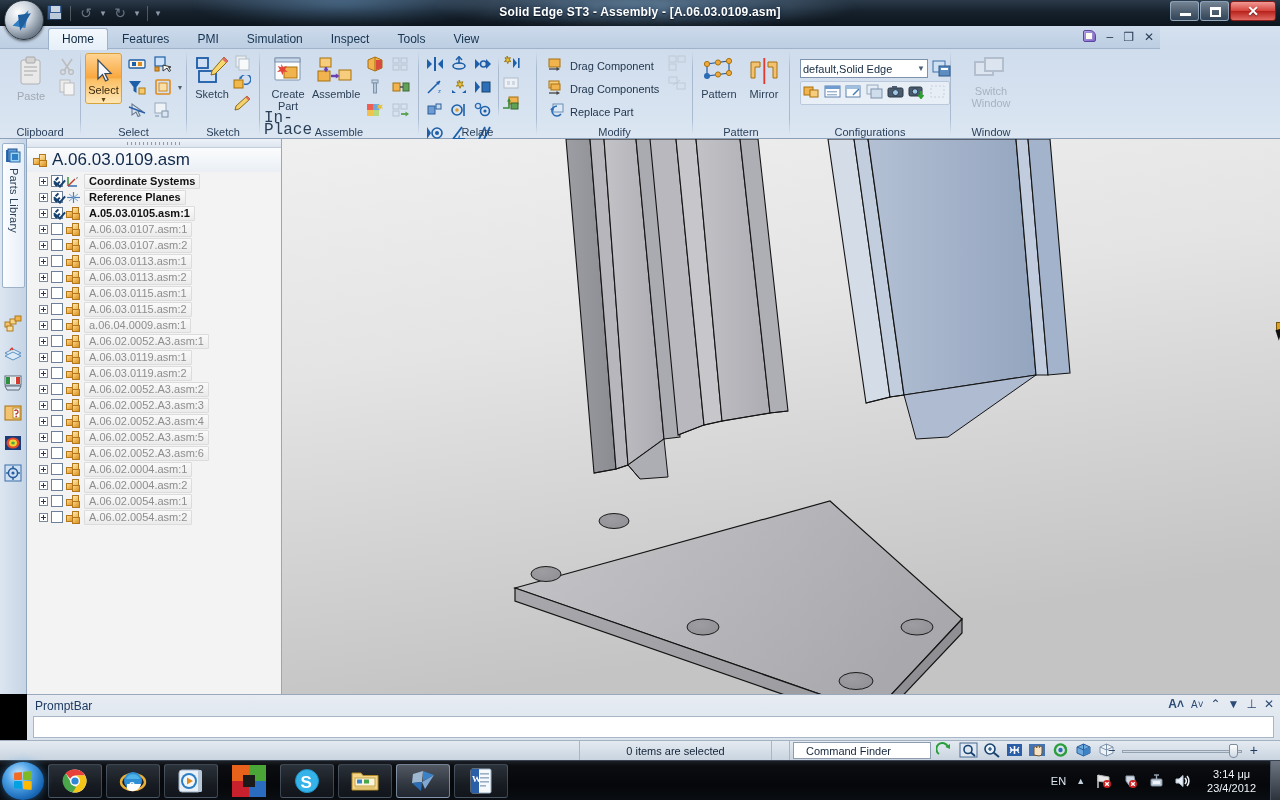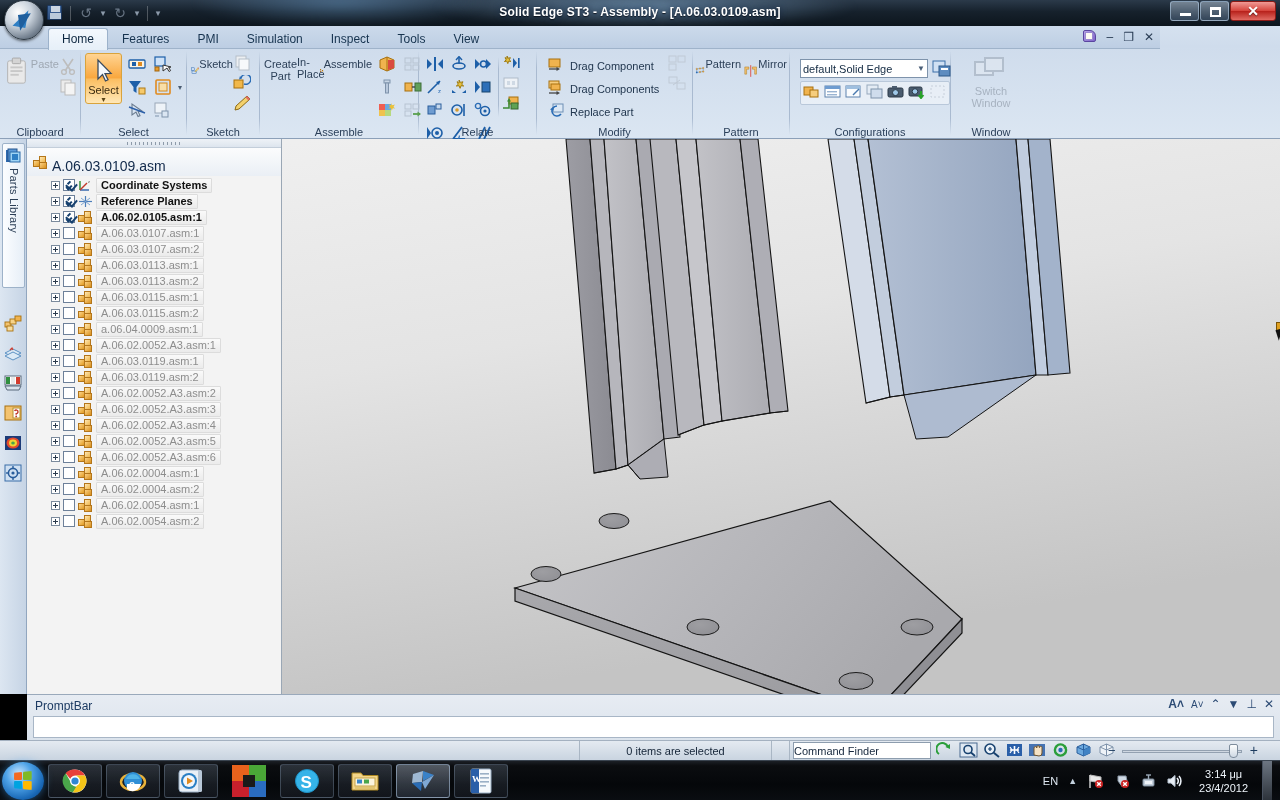--- a/index.html
+++ b/index.html
@@ -97,24 +97,24 @@
   .mini-btn { font-size:12px; color:#2a3d55; line-height:14px; padding:0 2px; cursor:default;}
 
   .groups { position: absolute; left: 0; top: 23px; height: 90px; width: 1280px; display: flex; }
   .grp { position: relative; height: 90px; padding: 2px 4px 0; }
   .grp-body { height: 71px; display: flex; align-items: flex-start; padding-top: 2px; }
   .grp-label { position: absolute; bottom: 1px; left: 0; width: 100%; text-align: center;
     font-size: 11px; color: #2a3f59; }
   .grp-sep { width: 1px; height: 84px; margin-top: 2px;
     background: linear-gradient(180deg, rgba(255,255,255,0), #a9bad0 20%, #a9bad0 80%, rgba(255,255,255,0)); }
 
-  .bigbtn { width: 56px; display: flex; flex-direction: row; align-items: flex-start; padding-top: 3px; }
+  .bigbtn { width: 56px; display: flex; flex-direction: column; align-items: center; padding-top: 3px; }
   .bigbtn .lbl { font-size: 11px; color: #2b3f57; text-align: center; line-height: 12px; margin-top: 2px;}
   .bigbtn.dis .lbl { color: #9fa8b3; }
-  .bigbtn .lbl2 { font-size: 11px; color:#2b3f57; line-height: 12px;}
+  .bigbtn .lbl2 { font-size: 16px; color:#2b3f57; line-height: 12px; font-family: Liberation Mono, monospace;}
   .sel-btn {
     width: 46px; border: 1px solid #d9a33c; border-radius: 3px;
     background: linear-gradient(180deg,#ffd493 0%, #f9a83f 48%, #fbbf63 52%, #ffe7b6 100%);
     padding: 2px 0 0; display:flex; flex-direction:column; align-items:center;
   }
   .sel-btn .lbl { font-size: 11px; color: #3a2b10; }
   .sel-caret { font-size: 8px; color: #5b4415; line-height: 7px; }
 
   .icogrid { display: grid; grid-template-columns: repeat(2, 26px); grid-auto-rows: 23px; align-items:center; justify-items:center;}
   .icogrid3 { display: grid; grid-template-columns: repeat(4, 24px); grid-auto-rows: 23px; align-items:center; justify-items:center;}
@@ -158,23 +158,23 @@
     position: absolute; left: 27px; top: 139px; width: 255px; height: 555px;
     background: #f3f3f3; border-right: 1px solid #9aa7b5;
   }
   .pf-grip { height: 9px; background: linear-gradient(180deg,#eef2f7,#dde5ee);
     border-bottom: 1px solid #c3ceda; position: relative;}
   .pf-grip:after { content:""; position:absolute; left:50%; top:3px; transform:translateX(-50%);
     width: 54px; height: 3px;
     background: repeating-linear-gradient(90deg,#8d9aa9 0 1px, transparent 1px 4px);}
   .pf-root { display:flex; align-items:center; gap:4px; padding: 2px 3px 2px 6px;
     background: linear-gradient(180deg,#fbfcfd,#eaeff5); }
-  .pf-root .t { font-size: 14px; color: #11294a; margin-top: 8px; }
+  .pf-root .t { font-size: 17px; color: #11294a; }
   .tree { padding-top: 1px; }
-  .row { display: flex; align-items: center; height: 16px; padding-left: 24px; gap: 3px; }
+  .row { display: flex; align-items: center; height: 16px; padding-left: 12px; gap: 3px; }
   .plus {
     width: 9px; height: 9px; border: 1px solid #7b8b9d; background: #fff;
     position: relative; flex: 0 0 9px;
   }
   .plus:before { content:""; position:absolute; left:1px; top:3px; width:5px;height:1px;background:#2a3a4d;}
   .plus:after { content:""; position:absolute; left:3px; top:1px; width:1px;height:5px;background:#2a3a4d;}
   .chk {
     width: 12px; height: 12px; border: 1px solid #6d8099; background: #fff; flex: 0 0 12px;
     position: relative;
   }
@@ -224,21 +224,21 @@
 
   
   .statusbar {
     position: absolute; left: 0; top: 740px; width: 1280px; height: 20px;
     background: linear-gradient(180deg,#e4eaf1,#c9d4e0); border-top:1px solid #a4b1c0;
     display: flex; align-items: center;
   }
   .sb-cell { height: 19px; border-right: 1px solid #a9b6c4; display: flex; align-items: center;
     justify-content: center; font-size: 11px; color: #132336; }
   .cmdfinder { height: 17px; background:#fff; border:1px solid #8d9dae; width:138px;
-    display:flex; align-items:center; padding-left:0; font-size:11px; color:#16273c;}
+    display:flex; align-items:center; padding-left:12px; font-size:11px; color:#16273c;}
   .sb-ico { width: 19px; height: 17px; position: relative; margin: 0 2px;}
   .zoomslider { width: 120px; height: 14px; position: relative; margin: 0 4px; }
   .zoomslider .trk { position:absolute; left:0; top:6px; width:100%; height:3px;
     background:linear-gradient(180deg,#b7c2cf,#e6ecf3); border:1px solid #93a1b1;}
   .zoomslider .thb { position:absolute; right:4px; top:0px; width:9px;height:14px;
     background:linear-gradient(180deg,#fdfefe,#cfd9e4); border:1px solid #7d8c9c; border-radius:2px 2px 4px 4px;}
 
   
   .taskbar {
     position: absolute; left: 0; top: 760px; width: 1280px; height: 40px;
@@ -253,21 +253,21 @@
   }
   .flag { position:absolute; left:11px; top:10px; width:18px; height:17px;
     display:grid; grid-template-columns:1fr 1fr; grid-template-rows:1fr 1fr; gap:1px; transform: perspective(22px) rotateY(-14deg);}
   .flag i { display:block; border-radius:1px;}
   .tb-item {
     width: 54px; height: 34px; margin-left: 4px; border-radius: 3px;
     background: linear-gradient(180deg, rgba(160,180,205,.22), rgba(90,110,135,.10));
     border: 1px solid rgba(160,185,215,.28);
     display: flex; align-items: center; justify-content: center; position: relative;
   }
-  .tray { position: absolute; right: 8px; top: 0; height: 40px; display: flex; align-items: center; }
+  .tray { position: absolute; right: 0; top: 0; height: 40px; display: flex; align-items: center; }
   .tray-text { color: #dfe8f2; font-size: 11px; }
   .clock { color: #eef4fa; font-size: 11px; text-align: center; line-height: 14px; padding: 0 8px; }
   .showdesk { width: 10px; height: 40px; margin-left: 6px;
     background: linear-gradient(180deg,#6d7682,#2b3139); border-left:1px solid #495260; }
 
   svg { display: block; }
 </style>
 </head>
 <body>
 
@@ -1039,21 +1039,21 @@
       </div>
 
       <div class="row">
         <i class="plus"></i>
         <i class="chk on"></i>
         <span class="asm-ico">
             <i class="c1"></i>
             <i class="c2"></i>
             <i class="c3"></i>
           </span>
-        <span class="rlbl dark bold">A.06.02.0105.asm:1</span>
+        <span class="rlbl dark bold">A.05.03.0105.asm:1</span>
       </div>
 
       <div class="row">
           <i class="plus"></i>
           <i class="chk"></i>
           <span class="asm-ico">
             <i class="c1"></i>
             <i class="c2"></i>
             <i class="c3"></i>
           </span>

